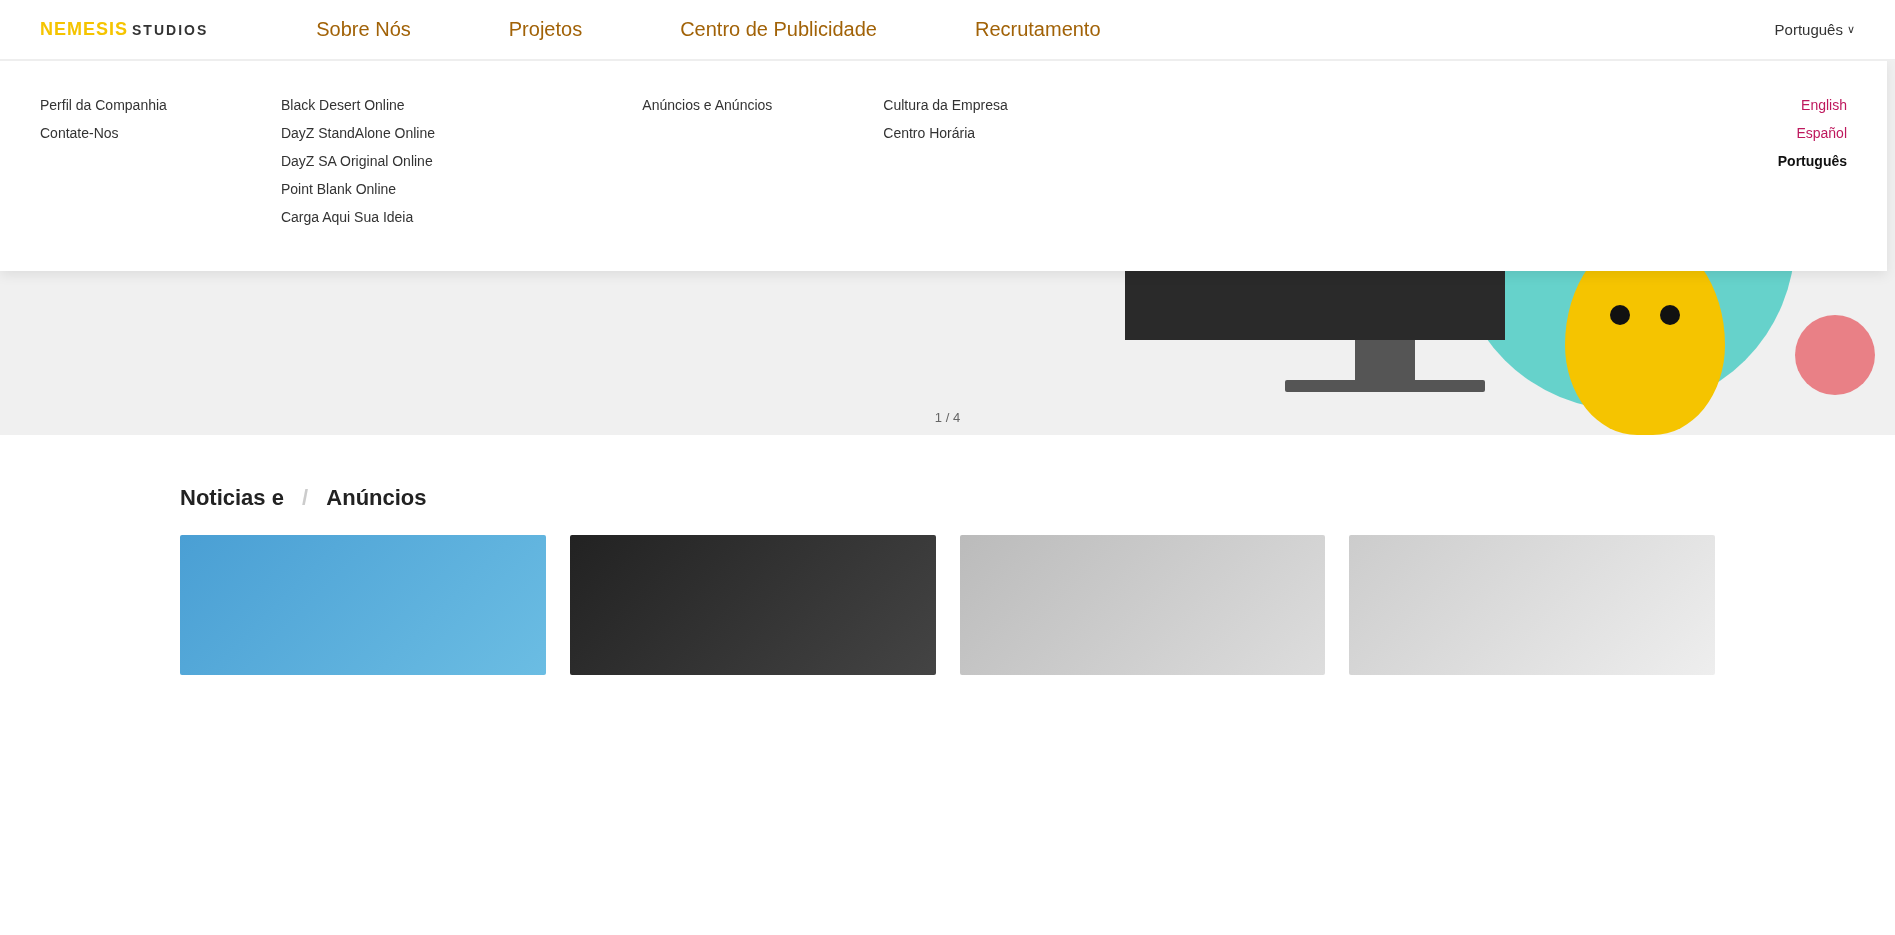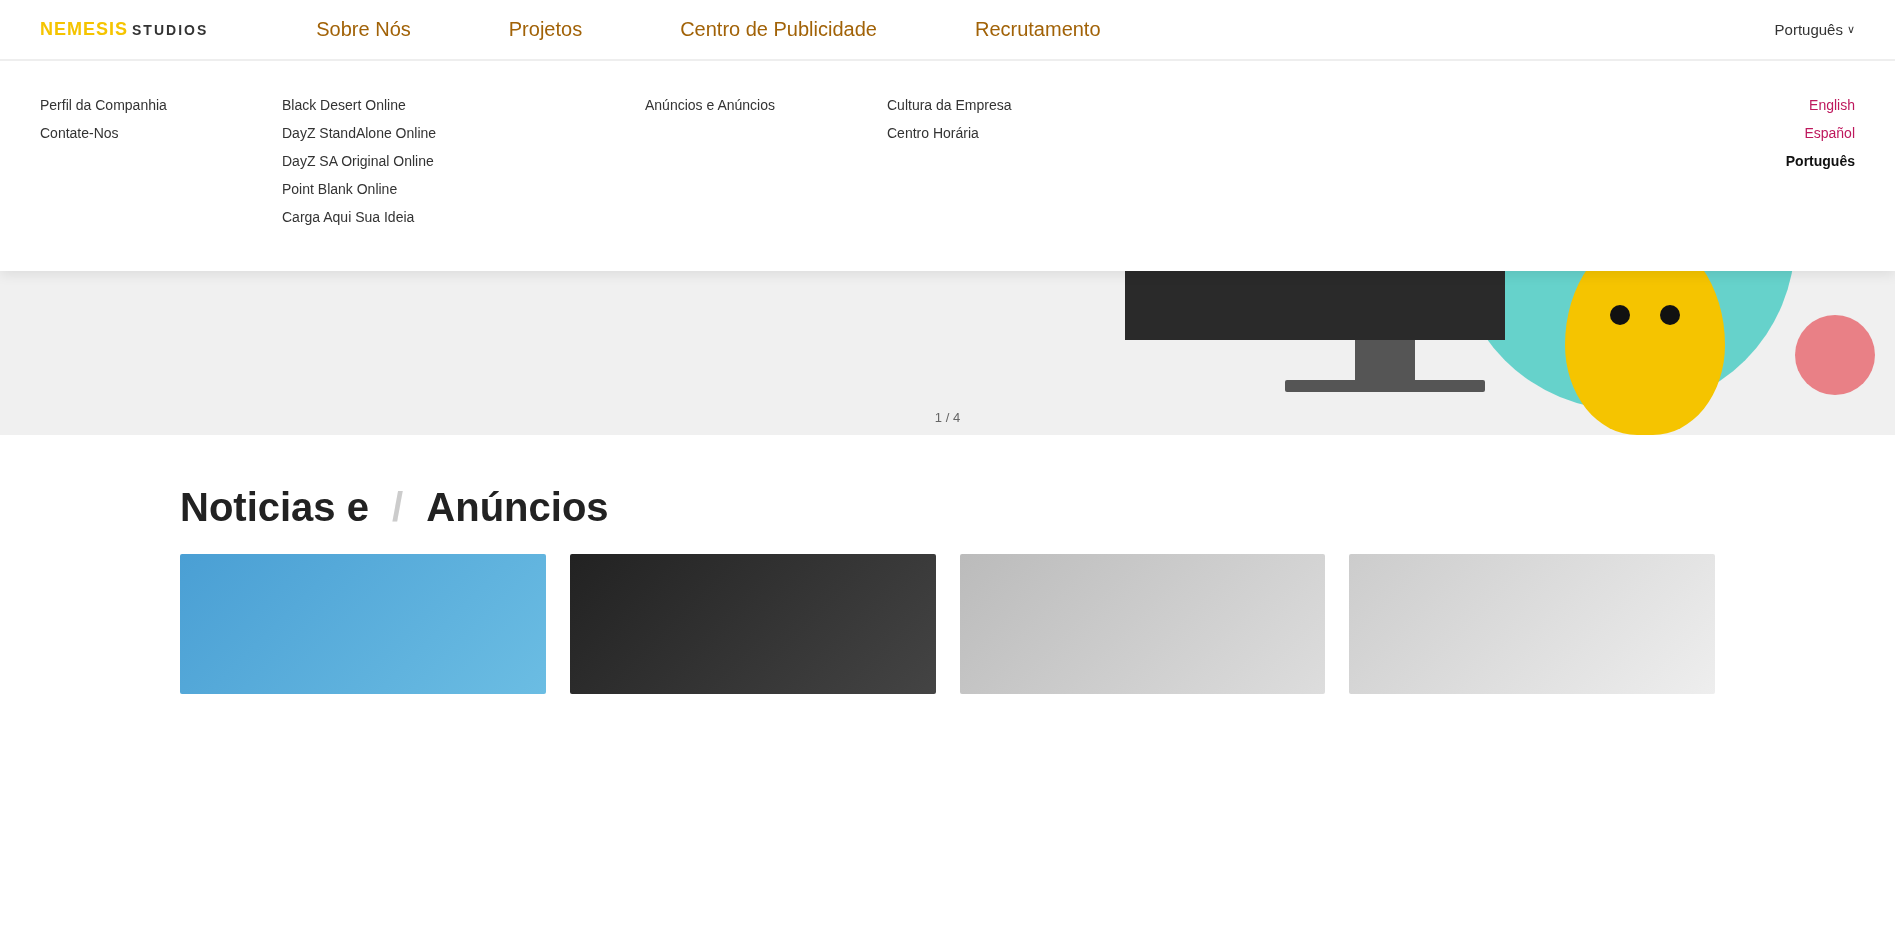--- a/index.html
+++ b/index.html
@@ -60,21 +60,21 @@
     .nav-lang::after {
       content: '∨';
       font-size: 11px;
     }
 
     
     .dropdown-overlay {
       position: absolute;
       top: 60px;
       left: 0;
-      right: 0;
+      right: 8px;
       background: #fff;
       border-top: 1px solid #eee;
       padding: 30px 40px 40px 40px;
       display: flex;
       gap: 0;
       z-index: 99;
       box-shadow: 0 4px 12px rgba(0,0,0,0.08);
     }
     .dropdown-col {
       flex: 1;
@@ -284,21 +284,21 @@
     }
     .hero-arrow-left { left: 30px; }
     .hero-arrow-right { right: 30px; }
 
     
     .news-section {
       padding: 50px 180px 30px;
       background: #fff;
     }
     .news-title {
-      font-size: 40px;
+      font-size: 22px;
       color: #222;
       margin-bottom: 24px;
       font-weight: 400;
     }
     .news-title span {
       font-weight: 700;
     }
     .slash {
       color: #ccc;
       margin: 0 12px;

